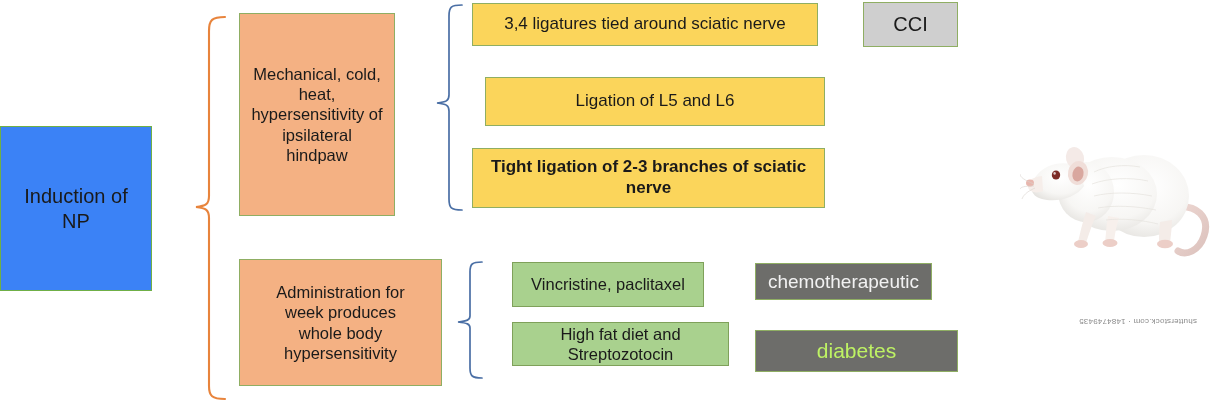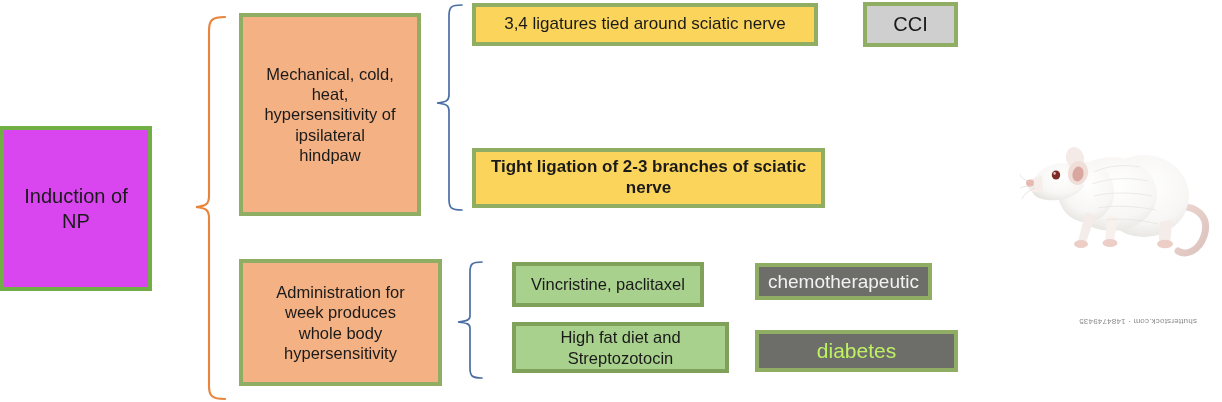--- a/index.html
+++ b/index.html
@@ -19,46 +19,46 @@
     position: absolute;
     box-sizing: border-box;
     display: flex;
     align-items: center;
     justify-content: center;
     text-align: center;
     color: #1a1a1a;
     line-height: 1.22;
     padding: 2px 6px;
     white-space: pre-line;
-    border: 4px solid #a21caf;
-  }
-
-  
-  .n-green      { background: #d946ef; border-color: #6FAF46; }
+    border: 1px solid #a21caf;
+  }
+
+  
+  .n-green      { background: #3b82f6; border-color: #6FAF46; }
   .n-salmon     { background: #F4B183; border-color: #8FAE63; }
   .n-yellow     { background: #FBD55B; border-color: #8FAE63; }
   .n-ltgreen    { background: #A9D18E; border-color: #7FA15A; }
   .n-ltgray     { background: #CFCFCF; border-color: #8FAE63; }
   .n-dkgray     { background: #6D6D6A; border-color: #8FAE63; }
 
   
   #box-induction      { left:0px;   top:126px; width:152px; height:165px; font-size:20px; }
-  #box-mechanical     { left:239px; top:13px;  width:182px; height:203px; font-size:16.5px; }
+  #box-mechanical     { left:239px; top:13px;  width:156px; height:203px; font-size:16.5px; }
   #box-administration { left:239px; top:259px; width:203px; height:127px; font-size:16.5px; }
 
   #box-cci-desc { left:472px; top:3px;   width:346px; height:43px; font-size:17px; }
   #box-snl-desc { left:485px; top:77px;  width:340px; height:49px; font-size:17px; }
   #box-sni-desc { left:472px; top:148px; width:353px; height:60px; font-size:17px;font-weight:bold; }
 
   #box-cci { left:863px; top:2px;   width:95px; height:45px; font-size:20px; }
   #box-snl { left:863px; top:79px;  width:95px; height:48px; font-size:20px; }
   #box-sni { left:863px; top:158px; width:95px; height:45px; font-size:20px; }
 
   #box-chemo-desc    { left:512px; top:262px; width:192px; height:45px; font-size:16.5px; }
-  #box-diabetes-desc { left:512px; top:322px; width:217px; height:51px; font-size:16.5px; }
+  #box-diabetes-desc { left:512px; top:322px; width:217px; height:44px; font-size:16.5px; }
 
   #box-chemo    { left:755px; top:263px; width:177px; height:37px; font-size:19px; color:#f2f2f2; }
   #box-diabetes { left:755px; top:330px; width:203px; height:42px; font-size:21px; color:#bef264; }
 
   
   #braces {
     position: absolute;
     left: 0; top: 0;
     width: 1222px; height: 402px;
     pointer-events: none;
@@ -124,20 +124,21 @@
 
   <div class="node n-salmon" id="box-mechanical">Mechanical, cold,
 heat,
 hypersensitivity of
 ipsilateral
 hindpaw</div>
 
   <div class="node n-yellow" id="box-cci-desc">3,4 ligatures tied around sciatic nerve</div>
   <div class="node n-ltgray" id="box-cci">CCI</div>
 
+  <div class="node n-yellow" id="box-snl-desc">Ligation of L5 and L6</div>
 
   <div class="node n-yellow" id="box-sni-desc">Tight ligation of 2-3 branches of sciatic
 nerve</div>
 
   <div class="node n-salmon" id="box-administration">Administration for
 week produces
 whole body
 hypersensitivity</div>
 
   <div class="node n-ltgreen" id="box-chemo-desc">Vincristine, paclitaxel</div>

